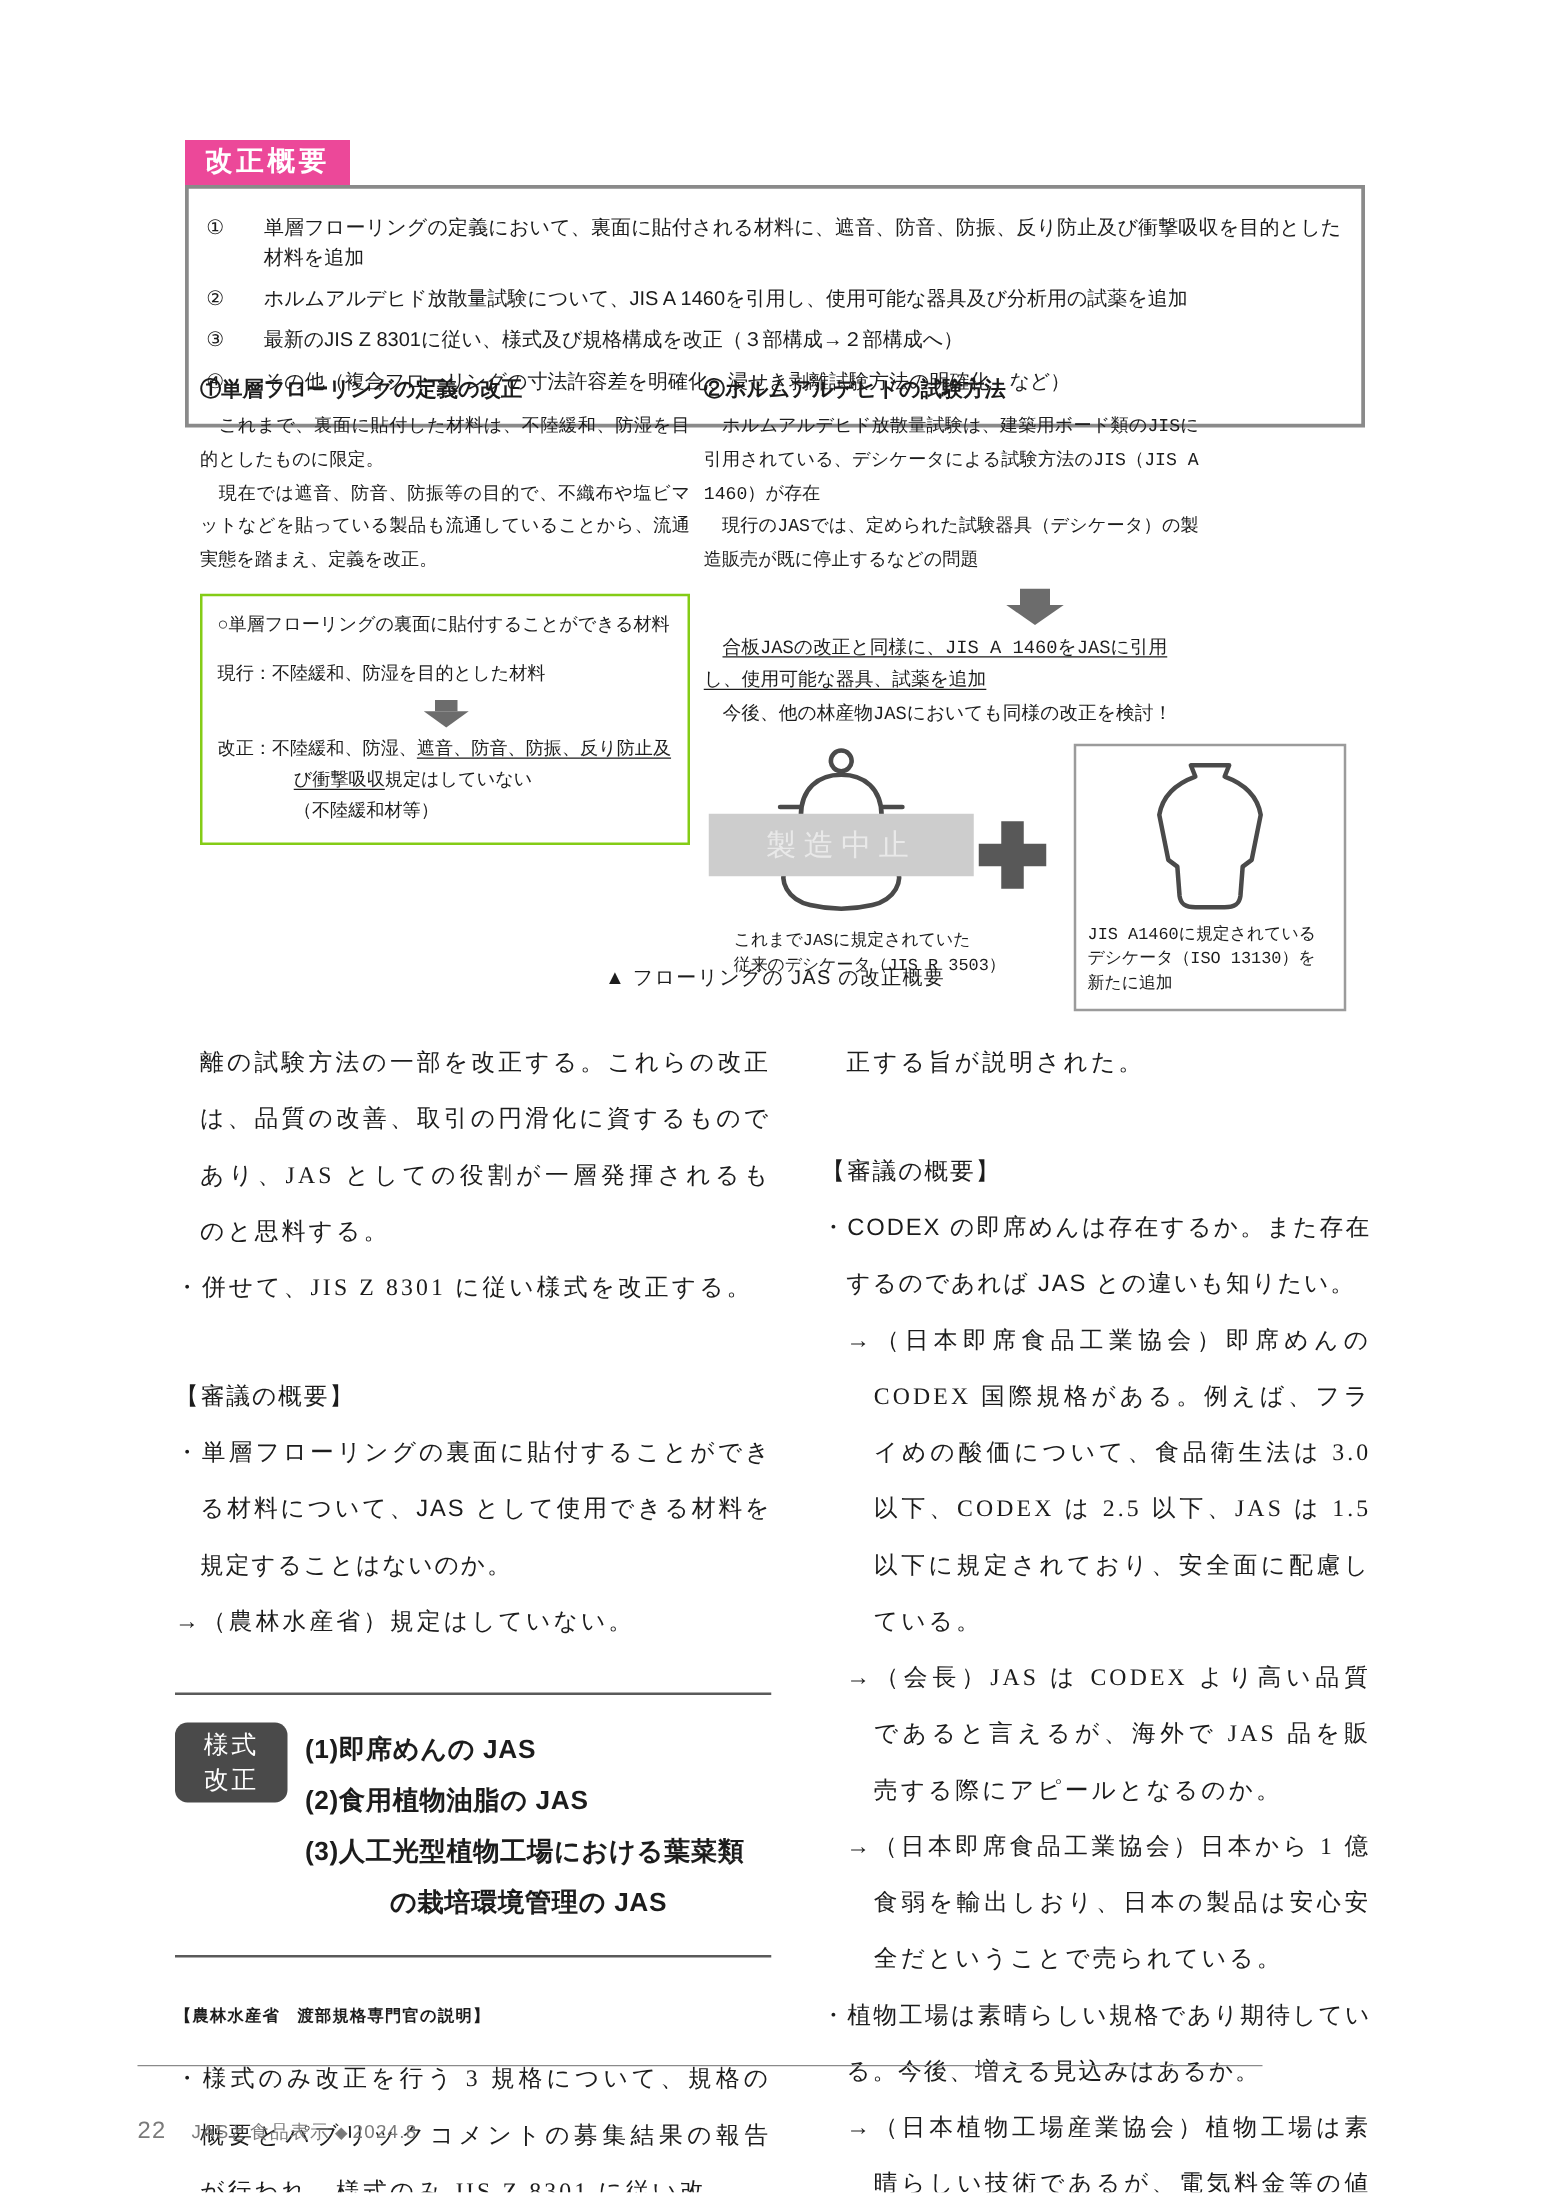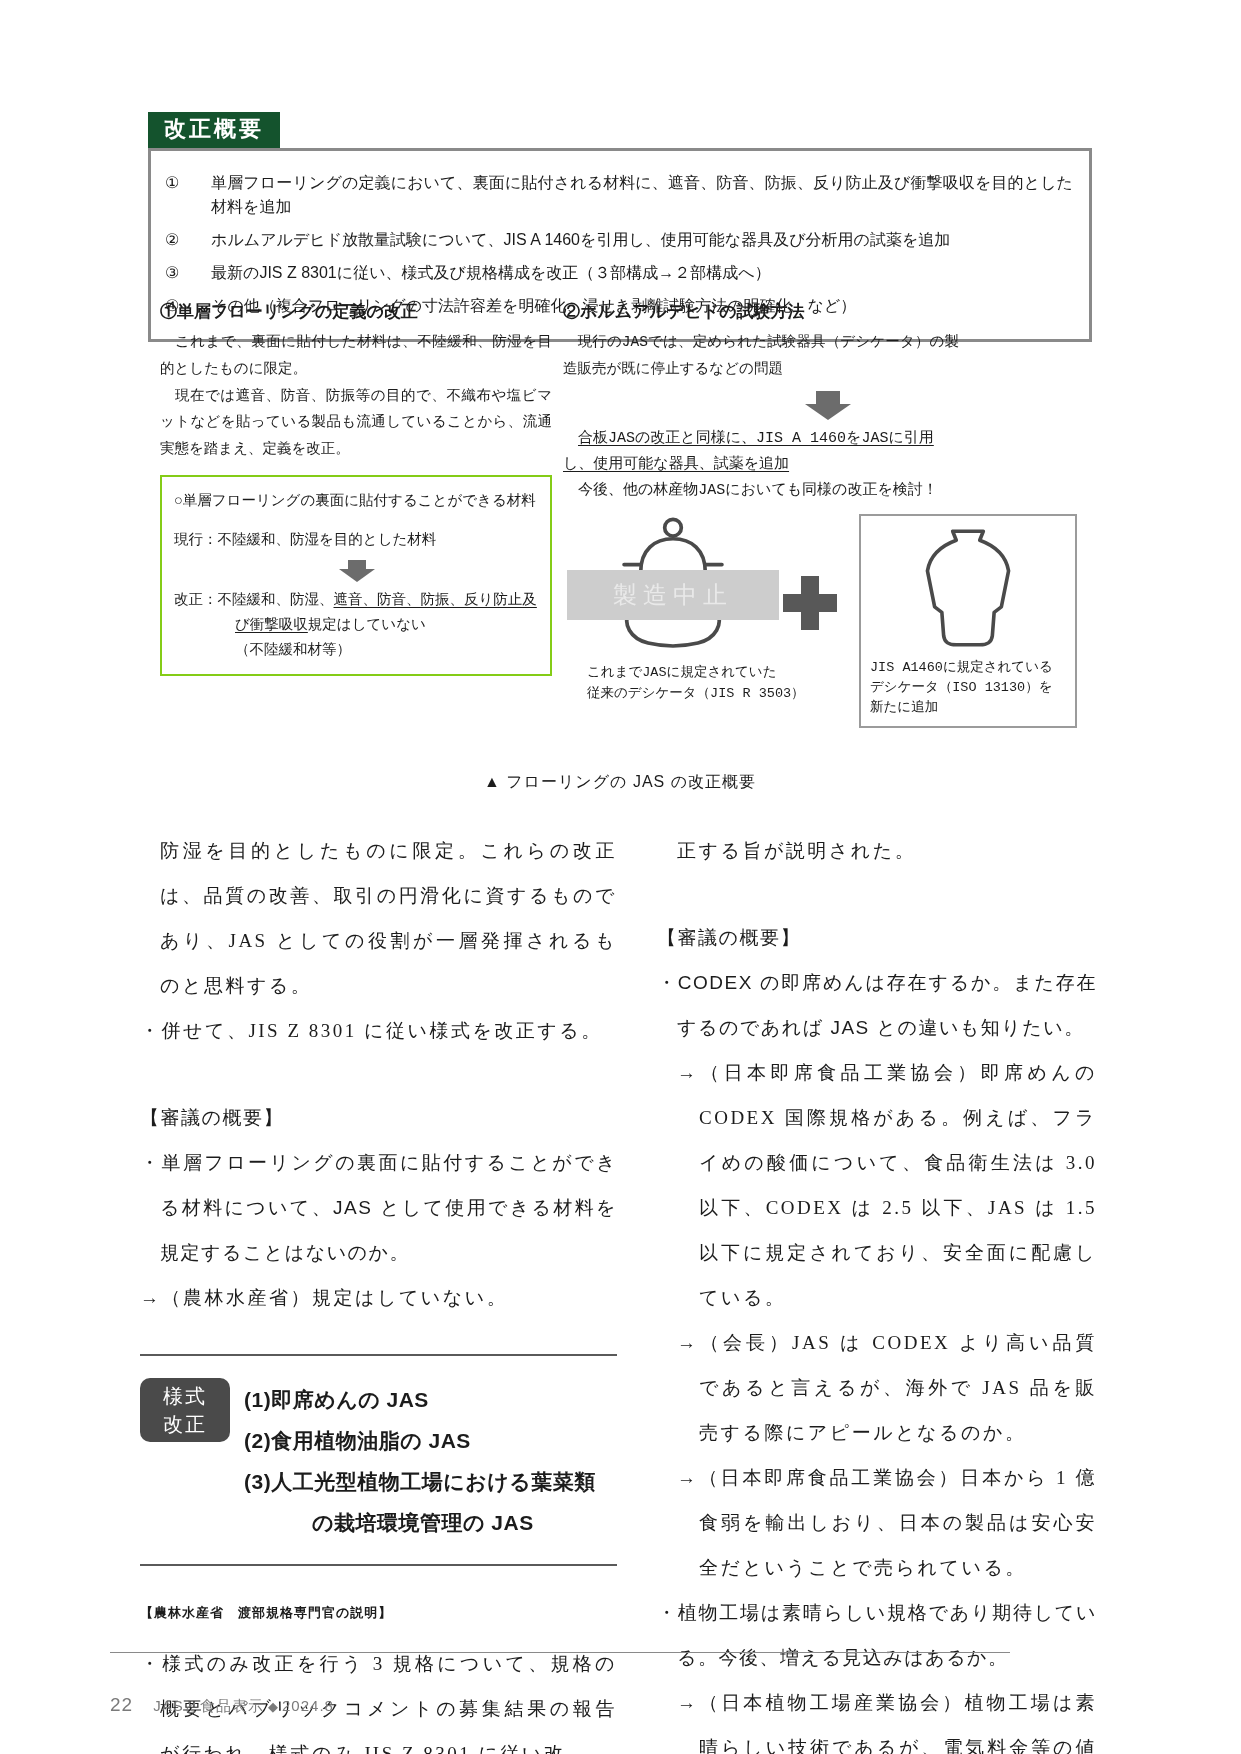--- a/index.html
+++ b/index.html
@@ -6,21 +6,21 @@
   html,body { background:#ffffff; }
   .page {
     position:relative; width:1241px; height:1754px; margin:0 auto;
     background:#ffffff; overflow:hidden; color:#1c1c1c;
     font-family:"Liberation Sans", sans-serif;
   }
 
   
   .overview { position:absolute; left:148px; top:112px; width:944px; }
   .ov-badge {
-    display:inline-block; background:#14532d; color:#ffffff;
+    display:inline-block; background:#ec4899; color:#ffffff;
     font-size:22px; font-weight:bold; letter-spacing:3px;
     padding:3px 16px 4px; line-height:1.3;
   }
   .ov-box { border:3px solid #8a8a8a; padding:12px 16px 12px 14px; }
   .ov-item { padding-left:46px; text-indent:-46px; font-size:16px; line-height:1.55; margin:8px 0; text-align:justify; }
   .ov-num { display:inline-block; width:46px; text-indent:0; }
 
   
   .fig { position:absolute; left:160px; top:300px; width:932px; display:flex;font-family:Liberation Mono, monospace; }
   .fig-left { width:392px; margin-right:11px; }
@@ -121,20 +121,21 @@
             <div class="head"></div>
           </div>
         <div class="row-revised"><span>改正：</span><span>不陸緩和、防湿、</span><span class="u">遮音、防音、防振、</span><span class="u">反り防止及び衝撃吸収</span><span>規定はしていない</span></div>
         <div class="row-note">（不陸緩和材等）</div>
       </div>
     </div>
 
     <div class="fig-right">
       <div class="fig-h">②ホルムアルデヒドの試験方法</div>
       <div class="fig-right-text">
+        <p class="fig-p">　ホルムアルデヒド放散量試験は、建築用ボード類のJISに引用されている、デシケータによる試験方法のJIS（JIS A 1460）が存在</p>
         <p class="fig-p">　現行のJASでは、定められた試験器具（デシケータ）の製造販売が既に停止するなどの問題</p>
       </div>
       <div class="darr">
           <div class="stem"></div>
           <div class="head"></div>
         </div>
       <div class="fig-right-text">
         <p class="highlight u">合板JASの改正と同様に、JIS A 1460をJASに引用し、使用可能な器具、試薬を追加</p>
         <p class="followup">　今後、他の林産物JASにおいても同様の改正を検討！</p>
       </div>
@@ -169,21 +170,21 @@
           </div>
         </div>
       </div>
     </div>
   </section>
 
   <div class="fig-caption">▲ フローリングの JAS の改正概要</div>
 
   <section class="bodycols">
     <div class="col-l">
-      <p class="bl serif ind1">防湿を目的としたものに限定。これらの改正は、品質の改善、取引の円滑化に資するものであり、JAS としての役割が一層発揮されるものと思料する。</p>
+      <p class="bl serif ind1">離の試験方法の一部を改正する。これらの改正は、品質の改善、取引の円滑化に資するものであり、JAS としての役割が一層発揮されるものと思料する。</p>
       <p class="bl serif hang">・併せて、JIS Z 8301 に従い様式を改正する。</p>
       <p class="bl sans subhead">【審議の概要】</p>
       <p class="bl sans hang">・単層フローリングの裏面に貼付することができる材料について、JAS として使用できる材料を規定することはないのか。</p>
       <p class="bl serif reply0">→（農林水産省）規定はしていない。</p>
 
       <hr class="rule">
       <div class="format-block">
         <div class="fmt-badge">
           <span>様式</span>
           <span>改正</span>

